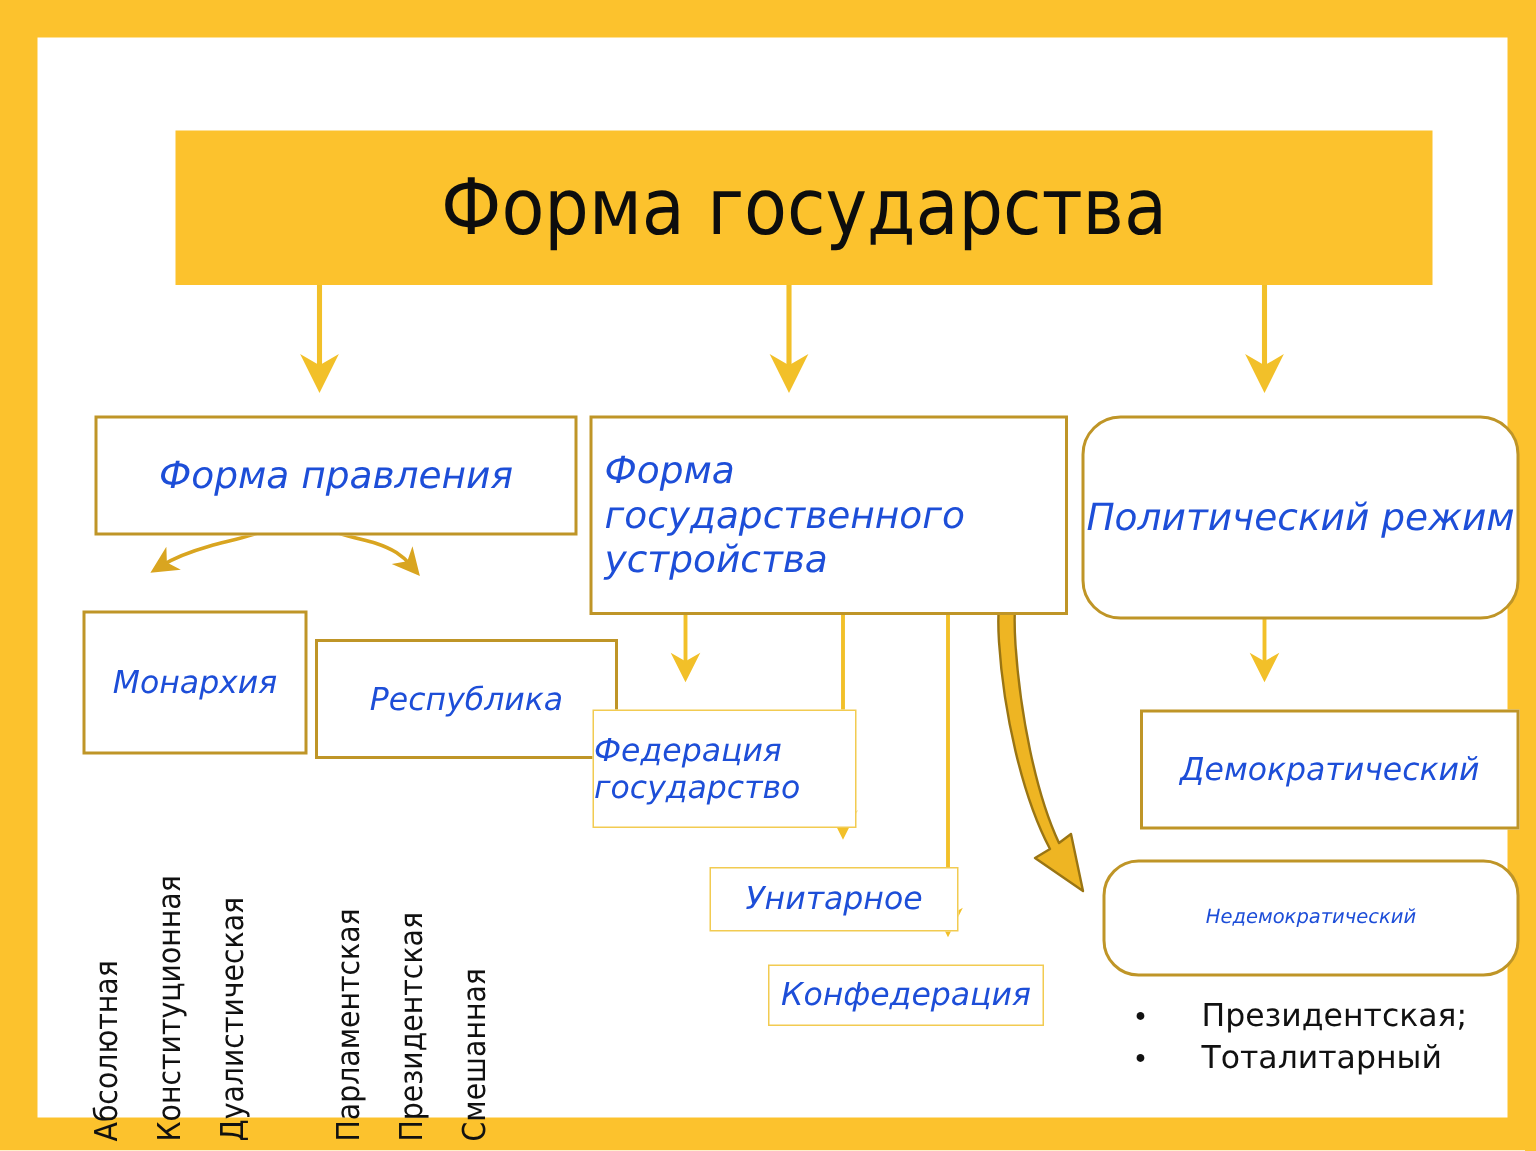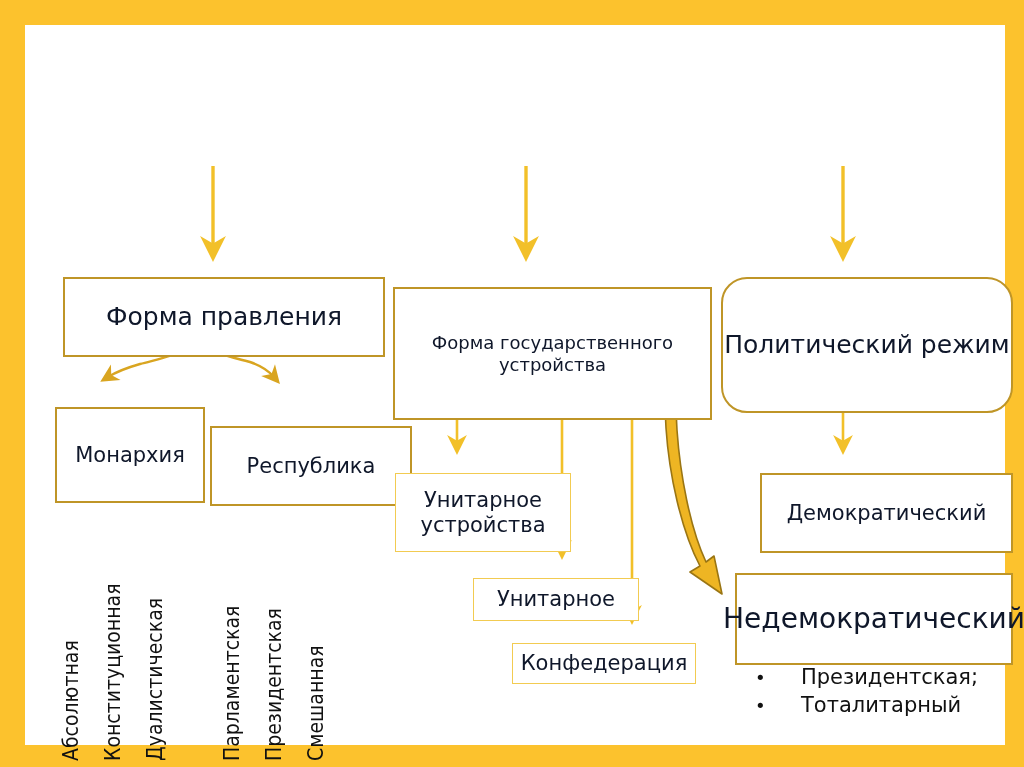--- a/index.html
+++ b/index.html
@@ -24,24 +24,24 @@
     height: 720px;
     background: #ffffff;
   }
   
   .box {
     position: absolute;
     box-sizing: border-box;
     display: flex;
     align-items: center;
     justify-content: center;
-    text-align: center;
     background: #ffffff;
-    color: #0f172a;
+    color: #1d4ed8;
     line-height: 1.18;
+    font-style: italic;
   }
   .box.strong { border: 2px solid #BF9527; }
   .box.light  { border: 1px solid #F2CB51; }
 
   
   #title-box {
     position: absolute;
     left: 92px;
     top: 62px;
     width: 838px;
@@ -54,28 +54,28 @@
     color: #0d0d0d;
     letter-spacing: 0px;
     font-family: "DejaVu Sans Condensed", "Liberation Sans Narrow", "DejaVu Sans", sans-serif;
   }
 
   
   #box-form-of-government { left: 38px;  top: 252px; width: 322px; height: 80px;  font-size: 25px; }
   #box-monarchy           { left: 30px;  top: 382px; width: 150px; height: 96px;  font-size: 21px; }
   #box-republic           { left: 185px; top: 401px; width: 202px; height: 80px;  font-size: 21px; }
 
-  #box-state-structure    { left: 368px; top: 262px; width: 319px; height: 133px; font-size: 18px; padding: 0 8px; }
+  #box-state-structure    { left: 368px; top: 252px; width: 319px; height: 133px; font-size: 25px; padding: 0 8px; }
   #box-unitary            { left: 370px; top: 448px; width: 176px; height: 79px;  font-size: 21px; }
   #box-federation         { left: 448px; top: 553px; width: 166px; height: 43px;  font-size: 21px; }
   #box-confederation      { left: 487px; top: 618px; width: 184px; height: 41px;  font-size: 21px; }
 
   #box-political-regime   { left: 696px; top: 252px; width: 292px; height: 136px; font-size: 25px; border-radius: 26px; }
   #box-democratic         { left: 735px; top: 448px; width: 253px; height: 80px;  font-size: 21px; }
-  #box-undemocratic       { left: 710px; top: 548px; width: 278px; height: 92px;  font-size: 28px; }
+  #box-undemocratic       { left: 710px; top: 548px; width: 278px; height: 78px;  font-size: 13px; border-radius: 24px; }
 
   
   .vlabel {
     position: absolute;
     transform-origin: left bottom;
     transform: rotate(-90deg);
     white-space: nowrap;
     font-size: 21px;
     color: #111111;
     font-family: "DejaVu Sans Condensed", "Liberation Sans Narrow", "DejaVu Sans", sans-serif;
@@ -144,38 +144,39 @@
 
         <path d="M676,338 L687,350 L681,356
                  C668,372 664,396 666,428
                  C669,474 681,530 700,566
                  L690,572 L722,594 L714,556 L706,562
                  C690,528 680,474 677,430
                  C675,400 678,376 688,360 Z" fill="#EEB523" stroke="#9A7513" stroke-width="1.6" stroke-linejoin="round"></path>
       </g>
     </svg>
 
+    <div id="title-box">Форма государства</div>
 
     <div class="box strong" id="box-form-of-government">Форма правления</div>
 
     <div class="box strong" id="box-monarchy">Монархия</div>
 
     <div class="box strong" id="box-republic">Республика</div>
 
     <div class="vlabel" style="left:58px;  top:712px;">Абсолютная</div>
     <div class="vlabel" style="left:100px; top:712px;">Конституционная</div>
     <div class="vlabel" style="left:142px; top:712px;">Дуалистическая</div>
 
     <div class="vlabel" style="left:219px; top:712px;">Парламентская</div>
     <div class="vlabel" style="left:261px; top:712px;">Президентская</div>
     <div class="vlabel" style="left:303px; top:712px;">Смешанная</div>
 
     <div class="box strong" id="box-state-structure">Форма государственного устройства</div>
 
-    <div class="box light" id="box-unitary">Унитарное устройства</div>
+    <div class="box light" id="box-unitary">Федерация государство</div>
 
     <div class="box light" id="box-federation">Унитарное</div>
 
     <div class="box light" id="box-confederation">Конфедерация</div>
 
     <div class="box strong" id="box-political-regime">Политический режим</div>
 
     <div class="box strong" id="box-democratic">Демократический</div>
 
     <div class="box strong" id="box-undemocratic">Недемократический</div>

